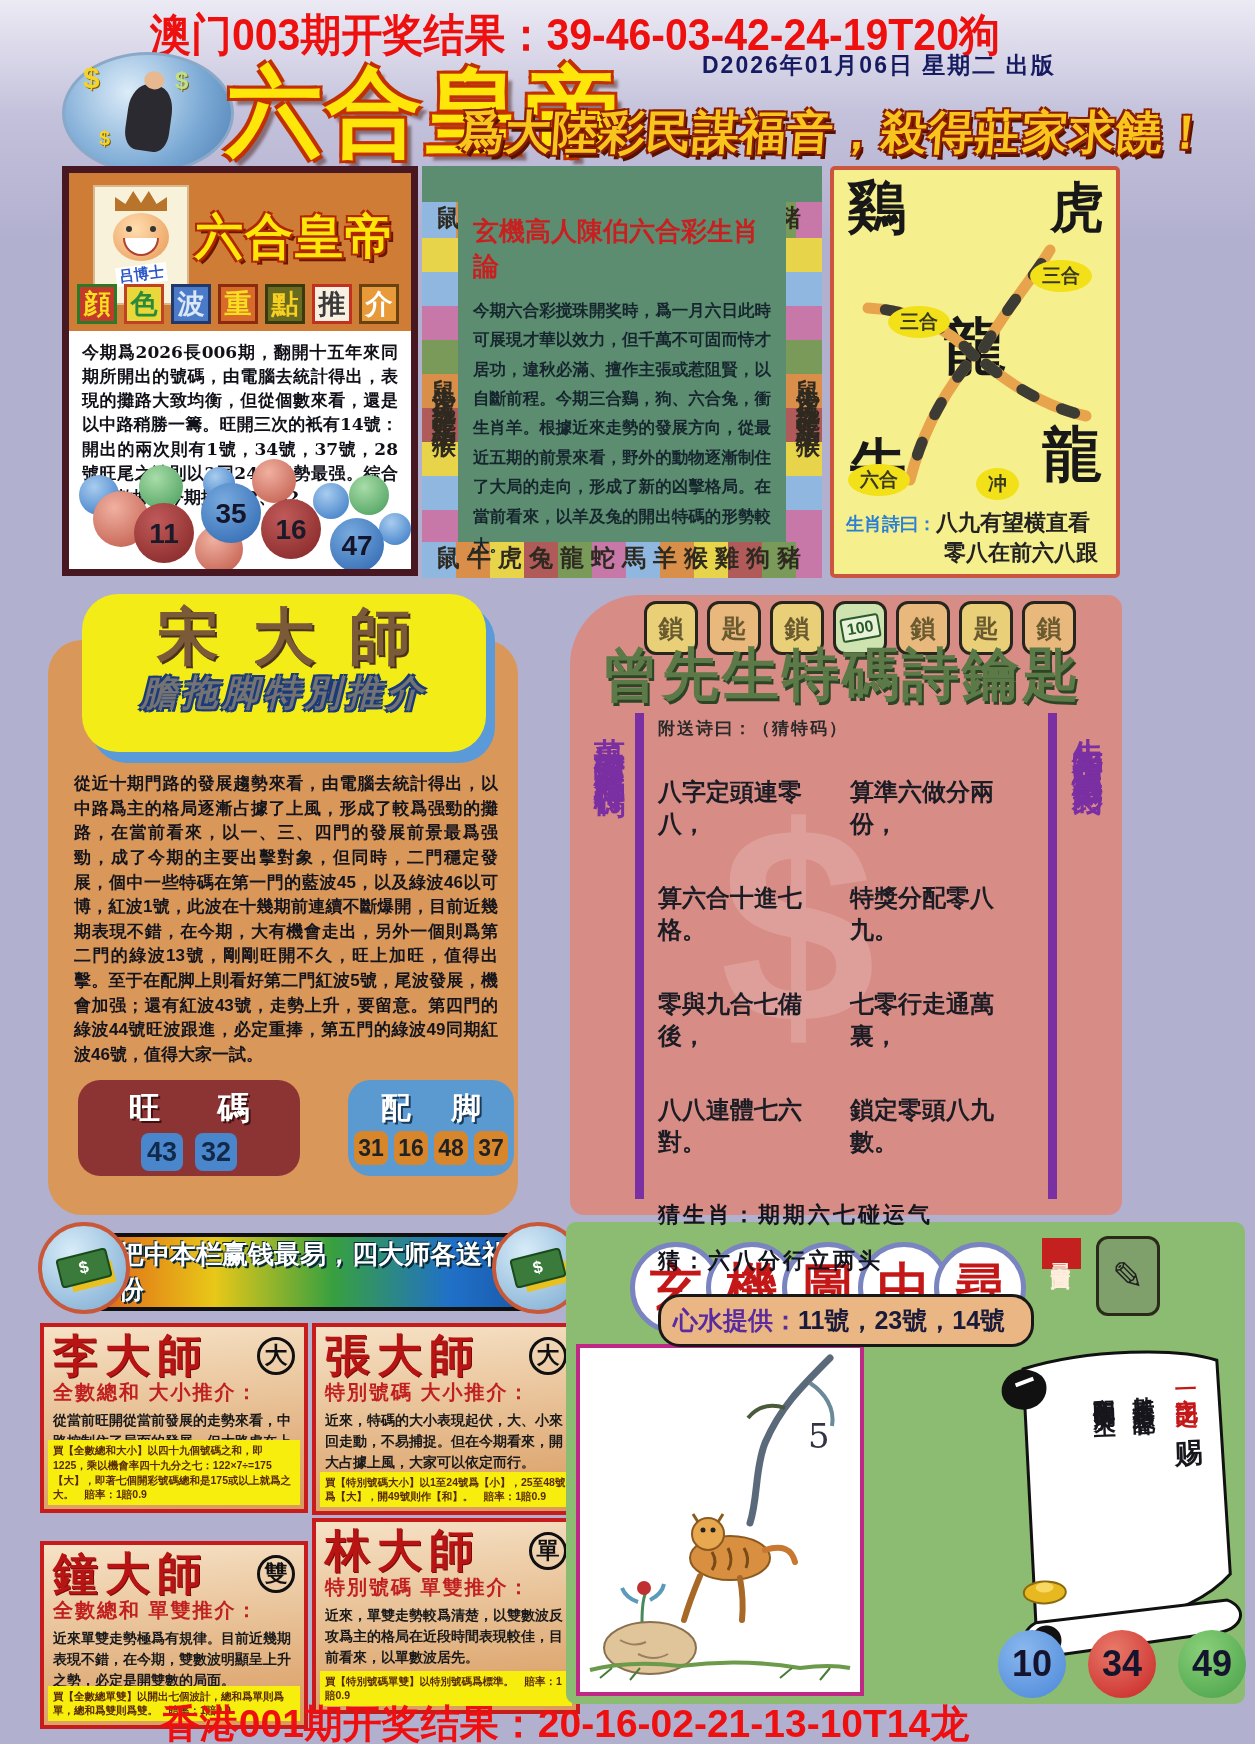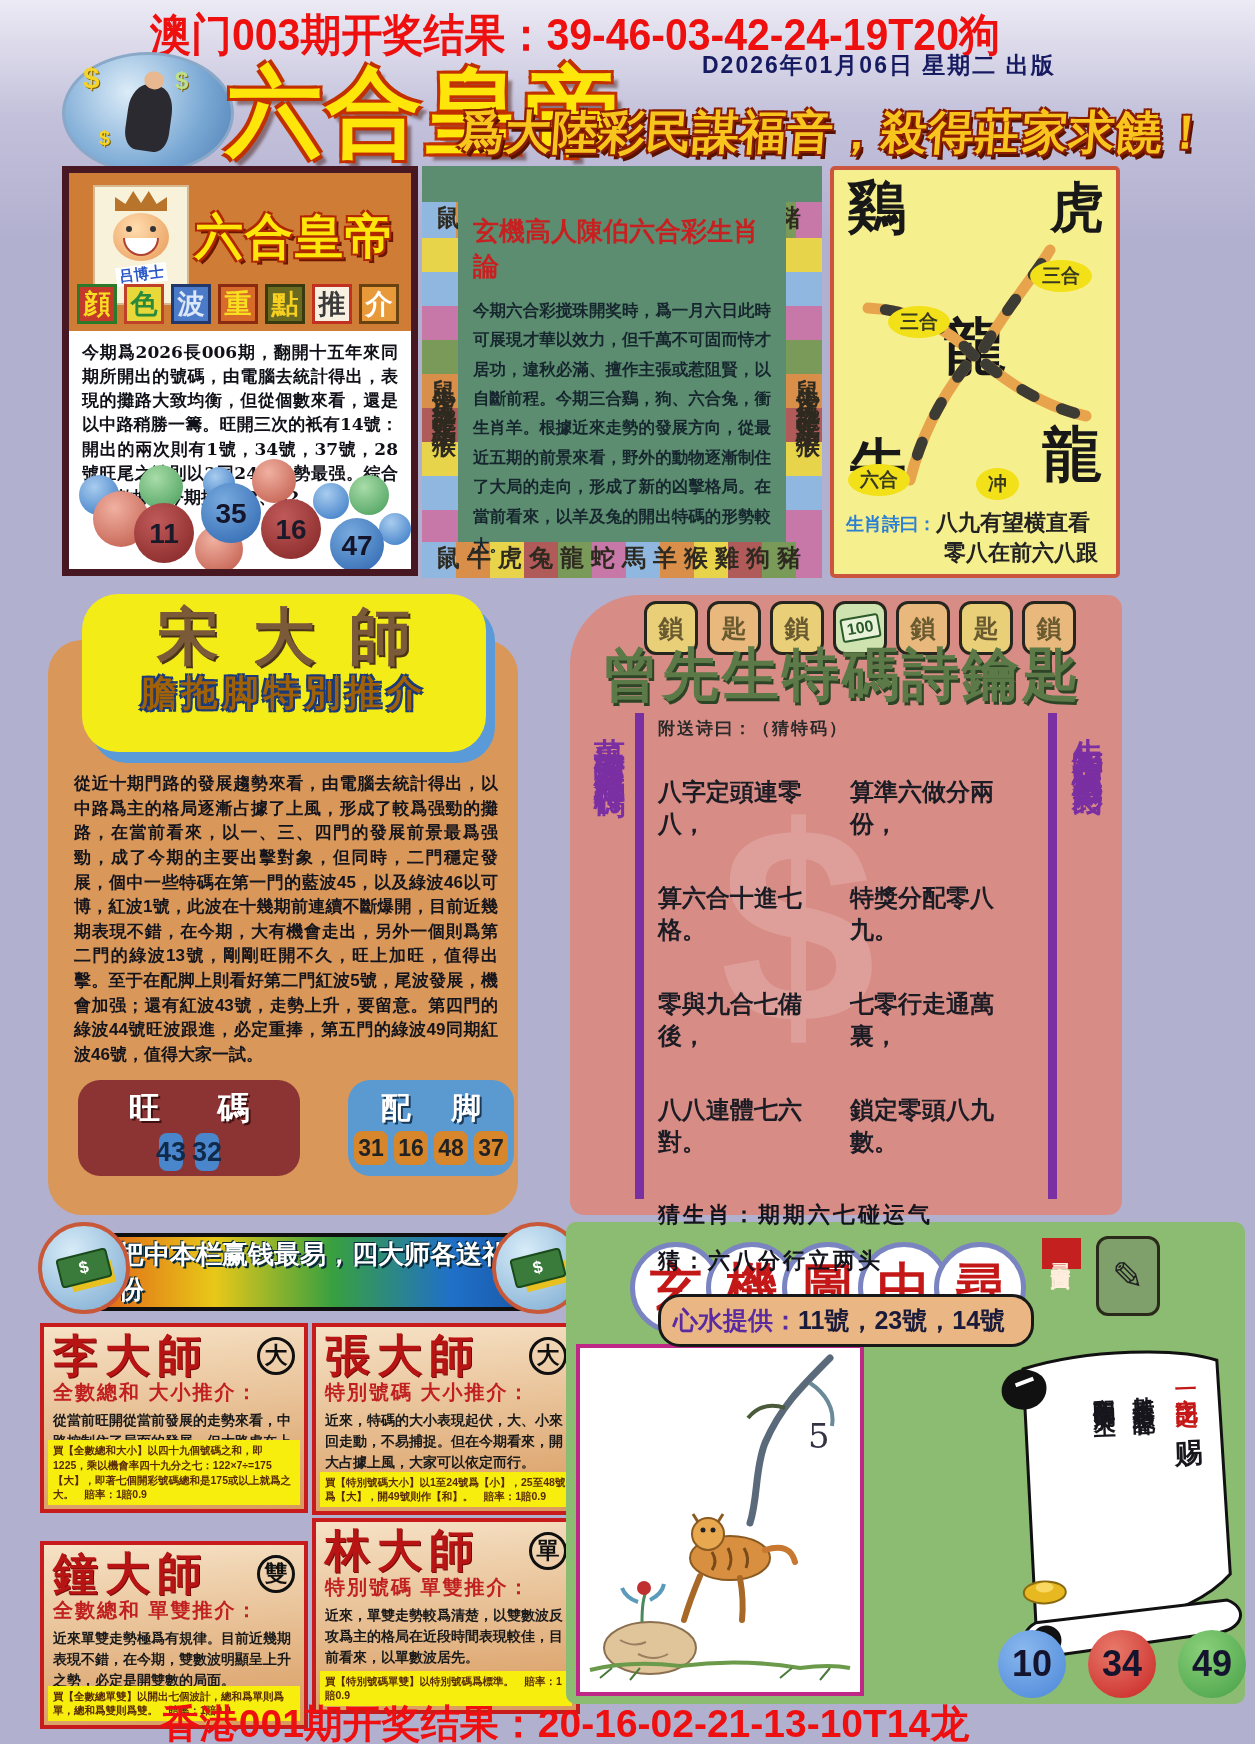--- a/index.html
+++ b/index.html
@@ -93,29 +93,29 @@
   .pin-poem-label{color:#2a7fd4;font-size:18px;font-weight:900;font-family:"Liberation Sans",sans-serif;}
   .pin-line{font-size:22px;font-weight:700;color:#222;}
   .pin-line2{margin-left:98px;}
 
   
   #p-song{position:absolute;left:48px;top:640px;width:470px;height:575px;background:#d9975a;border-radius:34px;}
   .song-band{position:absolute;left:34px;top:-46px;width:404px;height:158px;background:#f4ec17;
     border-radius:36px;box-shadow:9px 11px 0 #5a9ad8;text-align:center;}
   .song-title{margin-top:10px;font-size:62px;line-height:1.05;font-weight:900;color:#7a5a38;
     letter-spacing:34px;text-indent:34px;text-shadow:2px 2px 0 #4a3418;}
-  .song-sub{font-size:36px;font-weight:900;color:#a16207;letter-spacing:5px;
-    text-shadow:-2px -2px 0 #1a3a7a,2px -2px 0 #1a3a7a,-2px 2px 0 #1a3a7a,2px 2px 0 #1a3a7a;}
+  .song-sub{font-size:36px;font-weight:900;color:#737373;letter-spacing:5px;
+    text-shadow:-2px -2px 0 #1a3a7a,2px -2px 0 #1a3a7a,-2px 2px 0 #1a3a7a,2px 2px 0 #1a3a7a;font-style:italic;}
   .song-body{position:absolute;left:26px;right:20px;top:132px;font-size:17px;font-weight:700;
     color:#14141c;line-height:1.45;text-align:justify;}
   .hot-box{position:absolute;left:30px;top:440px;width:222px;height:96px;background:#8c3434;border-radius:22px;text-align:center;}
   .hot-label{color:#fff;font-size:32px;font-weight:900;letter-spacing:24px;text-indent:24px;margin-top:7px;text-shadow:2px 2px 0 #401010;}
   .chip-row{display:flex;justify-content:center;gap:12px;margin-top:2px;}
   .chip{display:flex;align-items:center;justify-content:center;font-weight:900;border-radius:8px;}
-  .chip-blue{width:24px;height:38px;background:#4a86cc;color:#122a4a;font-size:27px;}
+  .chip-blue{width:42px;height:38px;background:#4a86cc;color:#122a4a;font-size:27px;}
   .leg-box{position:absolute;left:300px;top:440px;width:166px;height:96px;background:#5b9ad0;border-radius:22px;text-align:center;}
   .leg-label{color:#fff;font-size:30px;font-weight:900;letter-spacing:16px;text-indent:16px;margin-top:8px;text-shadow:2px 2px 0 #1a3a5a;}
   .chip-orange{width:34px;height:34px;background:#d8862c;color:#222;font-size:23px;}
 
   
   #p-zeng{position:absolute;left:570px;top:595px;width:552px;height:620px;background:#d88c86;
     border-radius:70px 14px 14px 14px;}
   .zeng-tiles{position:absolute;left:74px;top:6px;display:flex;gap:9px;z-index:1;}
   .ztile{width:54px;height:54px;border:3px solid #26261e;border-radius:12px;background:#e8cf78;
     display:flex;align-items:center;justify-content:center;font-size:25px;font-weight:900;color:#6a5a30;box-sizing:border-box;}

